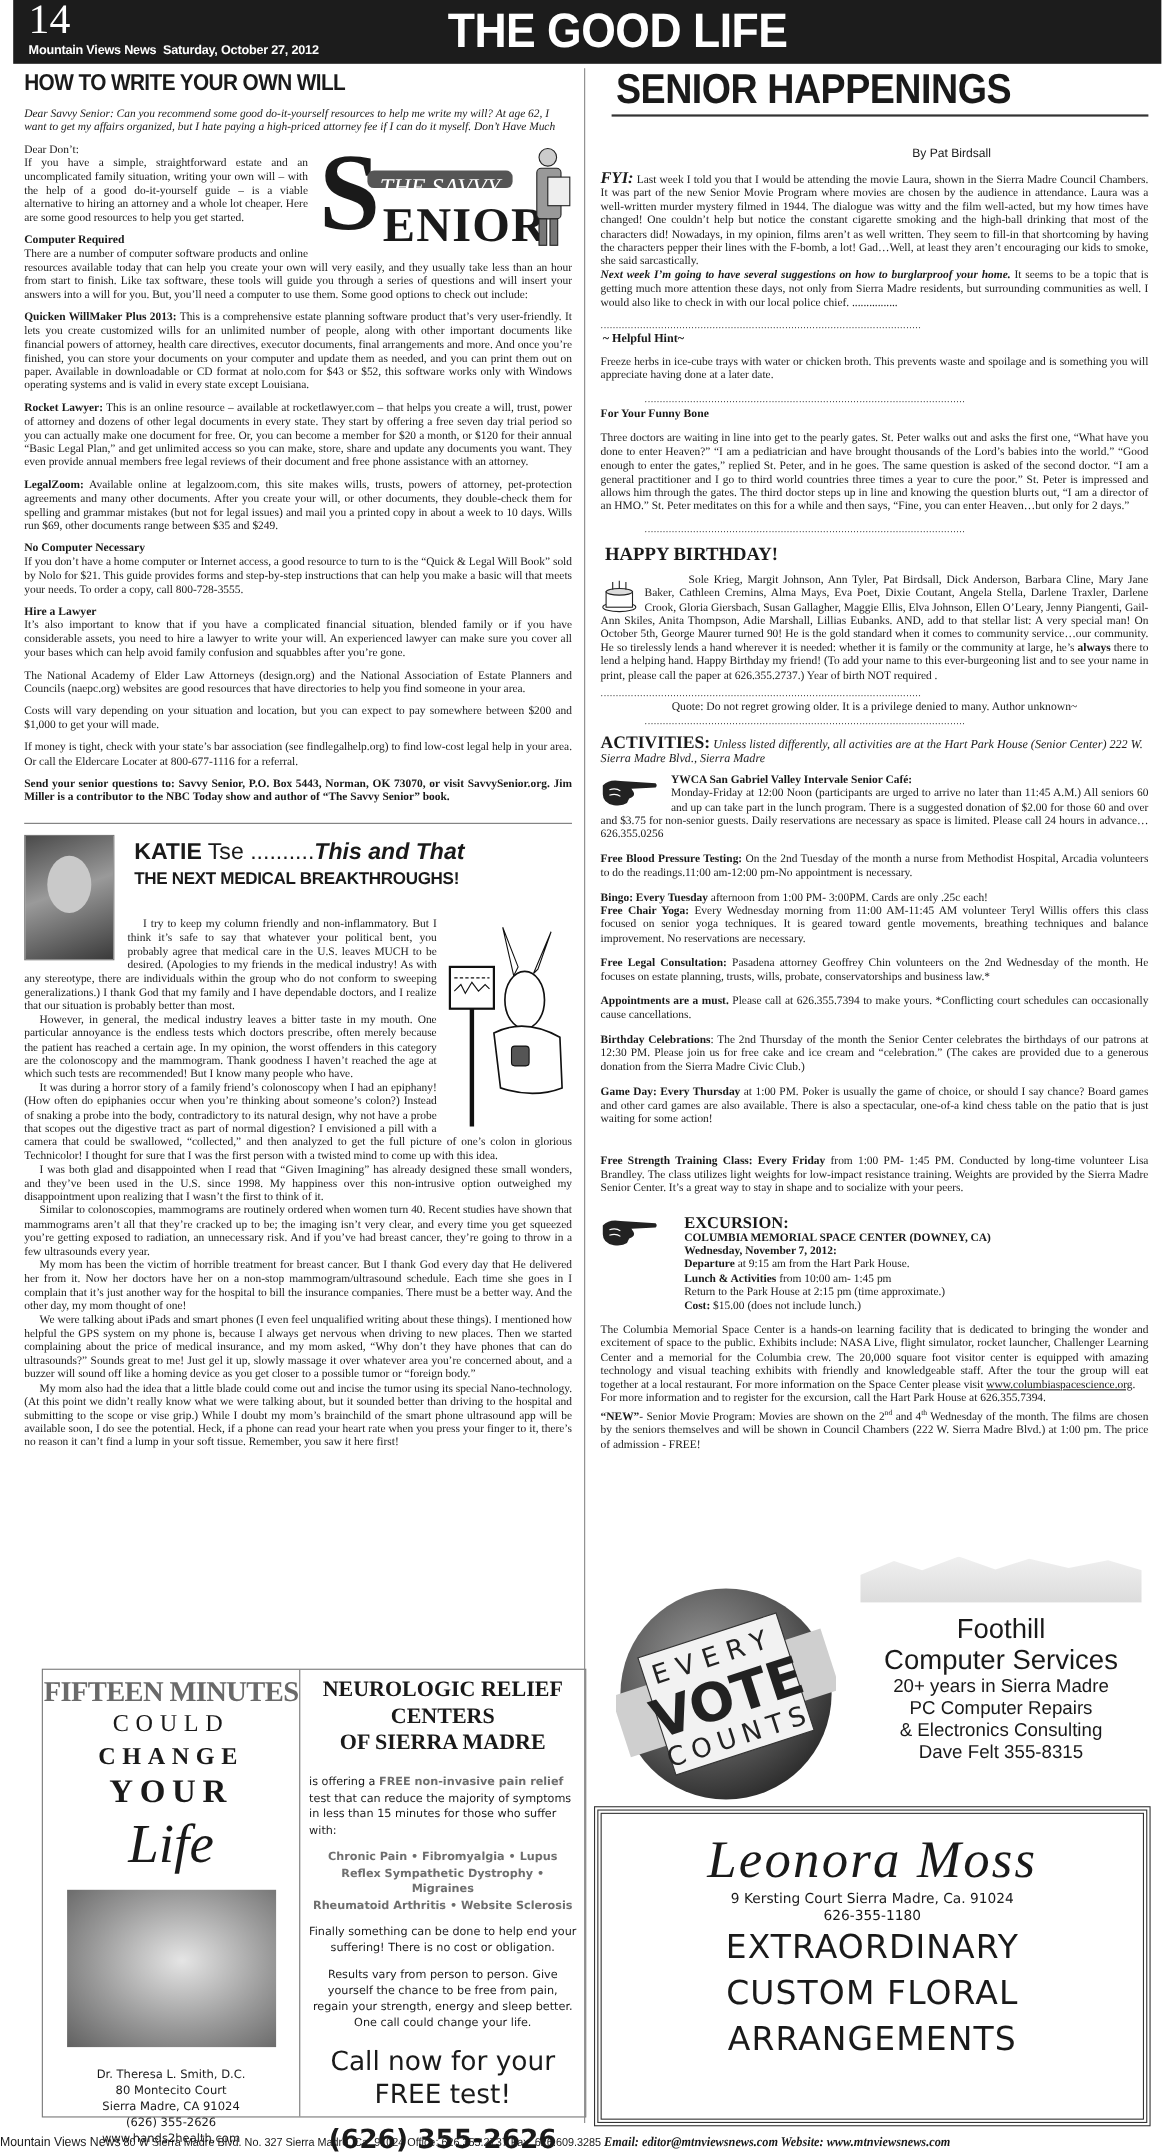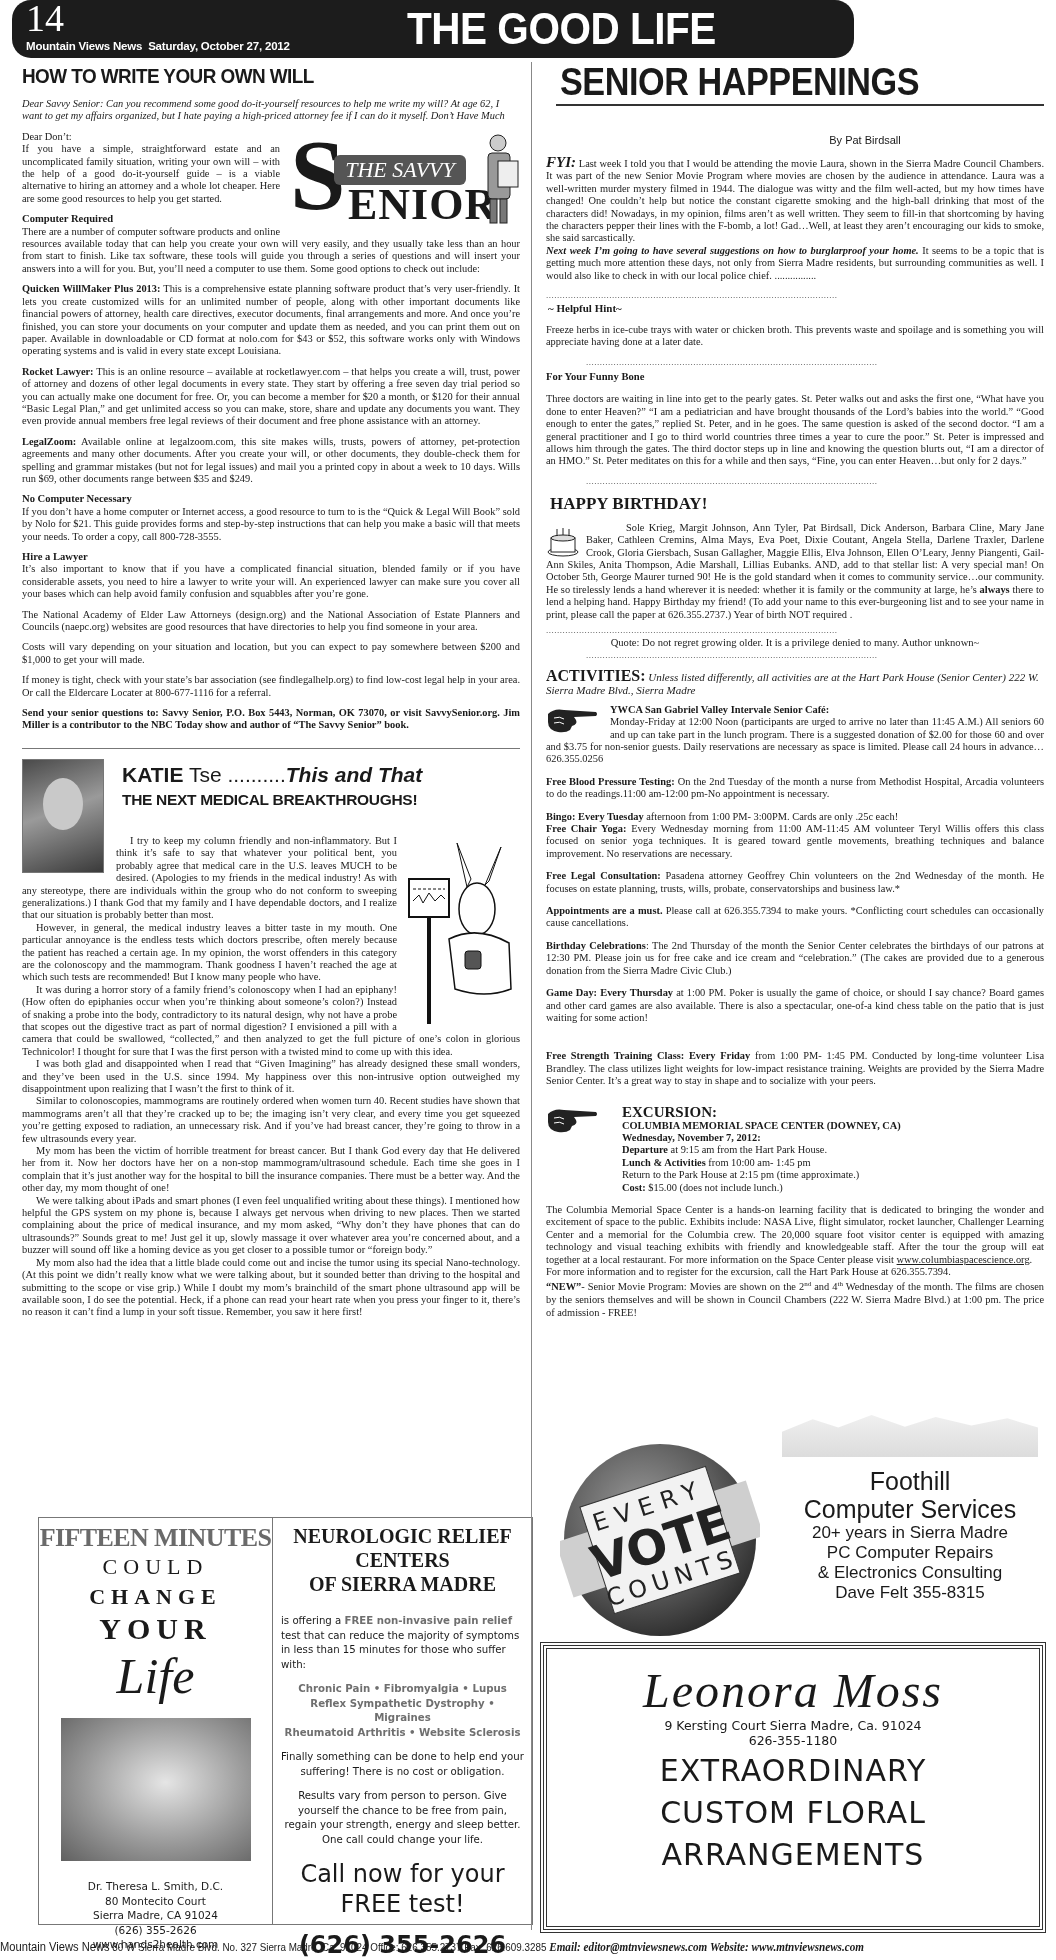--- a/index.html
+++ b/index.html
@@ -1,39 +1,39 @@
 <!DOCTYPE html>
 <html><head>
 <meta charset="utf-8">
 <style>
   * { box-sizing: border-box; margin: 0; padding: 0; }
   html, body { width: 1056px; height: 1960px; background: #ffffff; overflow: hidden; }
   body { position: relative; font-family: "Liberation Serif", "DejaVu Serif", serif; color: #1a1a1a; }
 
   
-  .masthead { position: absolute; left: 12px; top: 0; width: 842px; height: 58px; background: #1c1c1c; color: #fff; border-radius: 19px; }
+  .masthead { position: absolute; left: 12px; top: 0; width: 1044px; height: 58px; background: #1c1c1c; color: #fff; }
   .page-num { position: absolute; left: 14px; top: -2px; font-family: "Liberation Serif", serif; font-size: 38px; line-height: 40px; }
   .pub-line { position: absolute; left: 14px; top: 40px; font-family: "Liberation Sans", sans-serif; font-size: 11.5px; font-weight: bold; letter-spacing: -0.2px; }
   .section-title { position: absolute; left: 395px; top: 2px; font-family: "Liberation Sans", sans-serif; font-weight: bold; font-size: 44px; line-height: 54px; letter-spacing: -0.5px; transform: scaleX(0.92); transform-origin: left; }
 
   
   .col-left { position: absolute; left: 22px; top: 62px; width: 498px; }
   .col-divider { position: absolute; left: 531px; top: 62px; width: 1px; height: 1868px; background: #888; }
   .col-right { position: absolute; left: 546px; top: 62px; width: 498px; }
 
   .article-headline { font-family: "Liberation Sans", sans-serif; font-weight: bold; font-size: 21px; letter-spacing: -0.6px; transform: scaleX(0.9); transform-origin: left; white-space: nowrap; margin-top: 2px; }
   p, .para { font-size: 10.4px; line-height: 12.4px; text-align: justify; margin-bottom: 8px; }
   .intro { font-style: italic; font-size: 10.4px; line-height: 12.4px; margin-top: 10px; margin-bottom: 8px; }
   .subhead { font-weight: bold; font-size: 10.6px; line-height: 12.4px; }
   .b { font-weight: bold; }
   .i { font-style: italic; }
 
   .savvy-logo { float: right; width: 230px; height: 98px; margin: 0 0 4px 10px; position: relative; }
   .savvy-S { position: absolute; left: 0; top: -6px; font-family: "Liberation Serif", serif; font-weight: bold; font-size: 100px; line-height: 100px; color: #1a1a1a; }
-  .savvy-band { position: absolute; left: 44px; top: 24px; width: 132px; height: 30px; background: #555; border-radius: 6px; color: #fff; font-family: "Liberation Serif", serif; font-style: italic; font-size: 22px; line-height: 30px; text-align: center; }
+  .savvy-band { position: absolute; left: 44px; top: 24px; width: 132px; height: 16px; background: #555; border-radius: 6px; color: #fff; font-family: "Liberation Serif", serif; font-style: italic; font-size: 22px; line-height: 30px; text-align: center; }
   .savvy-enior { position: absolute; left: 58px; top: 52px; font-family: "Liberation Serif", serif; font-weight: bold; font-size: 44px; line-height: 44px; letter-spacing: 1px; }
   .savvy-man { position: absolute; right: 0; top: 0; width: 42px; height: 96px; }
 
   .hr { height: 1px; background: #777; margin: 10px 0 10px 0; }
 
   
   .katie-head { position: relative; height: 76px; }
   .katie-photo { position: absolute; left: 0; top: 0; width: 82px; height: 114px; background: linear-gradient(160deg, #4a4a4a, #9a9a9a 45%, #3a3a3a); border: 1px solid #777; overflow: hidden; }
   .katie-face { position: absolute; left: 20px; top: 18px; width: 40px; height: 52px; border-radius: 50%; background: #c9c9c9; }
   .katie-title { position: absolute; left: 100px; top: 4px; font-family: "Liberation Sans", sans-serif; font-size: 21px; white-space: nowrap; }
@@ -167,21 +167,21 @@
       <line x1="24" y1="78" x2="24" y2="185" stroke="#111" stroke-width="4"></line>
       <ellipse cx="72" cy="70" rx="18" ry="26" fill="#fff" stroke="#111" stroke-width="1.5"></ellipse>
       <path d="M62 48 L52 4 L66 40 Z" fill="#fff" stroke="#111"></path>
       <path d="M80 46 L96 8 L84 42 Z" fill="#fff" stroke="#111"></path>
       <path d="M44 100 Q72 86 104 104 L106 150 Q80 160 50 150 Z" fill="#fff" stroke="#111" stroke-width="1.5"></path>
       <rect x="60" y="112" width="16" height="18" rx="3" fill="#555" stroke="#111"></rect>
     </svg>
     <p>I try to keep my column friendly and non-inflammatory.  But I think it’s safe to say that whatever your political bent, you probably agree that medical care in the U.S. leaves MUCH to be desired. (Apologies to my friends in the medical industry!  As with any stereotype, there are individuals within the group who do not conform to sweeping generalizations.)  I thank God that my family and I have dependable doctors, and I realize that our situation is probably better than most.</p>
     <p>However, in general, the medical industry leaves a bitter taste in my mouth.  One particular annoyance is the endless tests which doctors prescribe, often merely because the patient has reached a certain age.  In my opinion, the worst offenders in this category are the colonoscopy and the mammogram.  Thank goodness I haven’t reached the age at which such tests are recommended!  But I know many people who have.</p>
     <p>It was during a horror story of a family friend’s colonoscopy when I had an epiphany!  (How often do epiphanies occur when you’re thinking about someone’s colon?)  Instead of snaking a probe into the body, contradictory to its natural design, why not have a probe that scopes out the digestive tract as part of normal digestion?  I envisioned a pill with a camera that could be swallowed, “collected,” and then analyzed to get the full picture of one’s colon in glorious Technicolor!  I thought for sure that I was the first person with a twisted mind to come up with this idea.</p>
-    <p>I was both glad and disappointed when I read that “Given Imagining” has already designed these small wonders, and they’ve been used in the U.S. since 1994.  My happiness over this non-intrusive option outweighed my disappointment upon realizing that I wasn’t the first to think of it.</p>
+    <p>I was both glad and disappointed when I read that “Given Imagining” has already designed these small wonders, and they’ve been used in the U.S. since 1998.  My happiness over this non-intrusive option outweighed my disappointment upon realizing that I wasn’t the first to think of it.</p>
     <p>Similar to colonoscopies, mammograms are routinely ordered when women turn 40.  Recent studies have shown that mammograms aren’t all that they’re cracked up to be; the imaging isn’t very clear, and every time you get squeezed you’re getting exposed to radiation, an unnecessary risk.  And if you’ve had breast cancer, they’re going to throw in a few ultrasounds every year.</p>
     <p>My mom has been the victim of horrible treatment for breast cancer.  But I thank God every day that He delivered her from it.  Now her doctors have her on a non-stop mammogram/ultrasound schedule.  Each time she goes in I complain that it’s just another way for the hospital to bill the insurance companies.  There must be a better way.  And the other day, my mom thought of one!</p>
     <p>We were talking about iPads and smart phones (I even feel unqualified writing about these things).  I mentioned how helpful the GPS system on my phone is, because I always get nervous when driving to new places.  Then we started complaining about the price of medical insurance, and my mom asked, “Why don’t they have phones that can do ultrasounds?”  Sounds great to me!  Just gel it up, slowly massage it over whatever area you’re concerned about, and a buzzer will sound off like a homing device as you get closer to a possible tumor or “foreign body.”</p>
     <p>My mom also had the idea that a little blade could come out and incise the tumor using its special Nano-technology.  (At this point we didn’t really know what we were talking about, but it sounded better than driving to the hospital and submitting to the scope or vise grip.)  While I doubt my mom’s brainchild of the smart phone ultrasound app will be available soon, I do see the potential.  Heck, if a phone can read your heart rate when you press your finger to it, there’s no reason it can’t find a lump in your soft tissue.  Remember, you saw it here first!</p>
   </div>
 </div>
 
 <div class="ad-pair">
   <div class="ad-fifteen">
     <div class="l1">FIFTEEN MINUTES</div>

